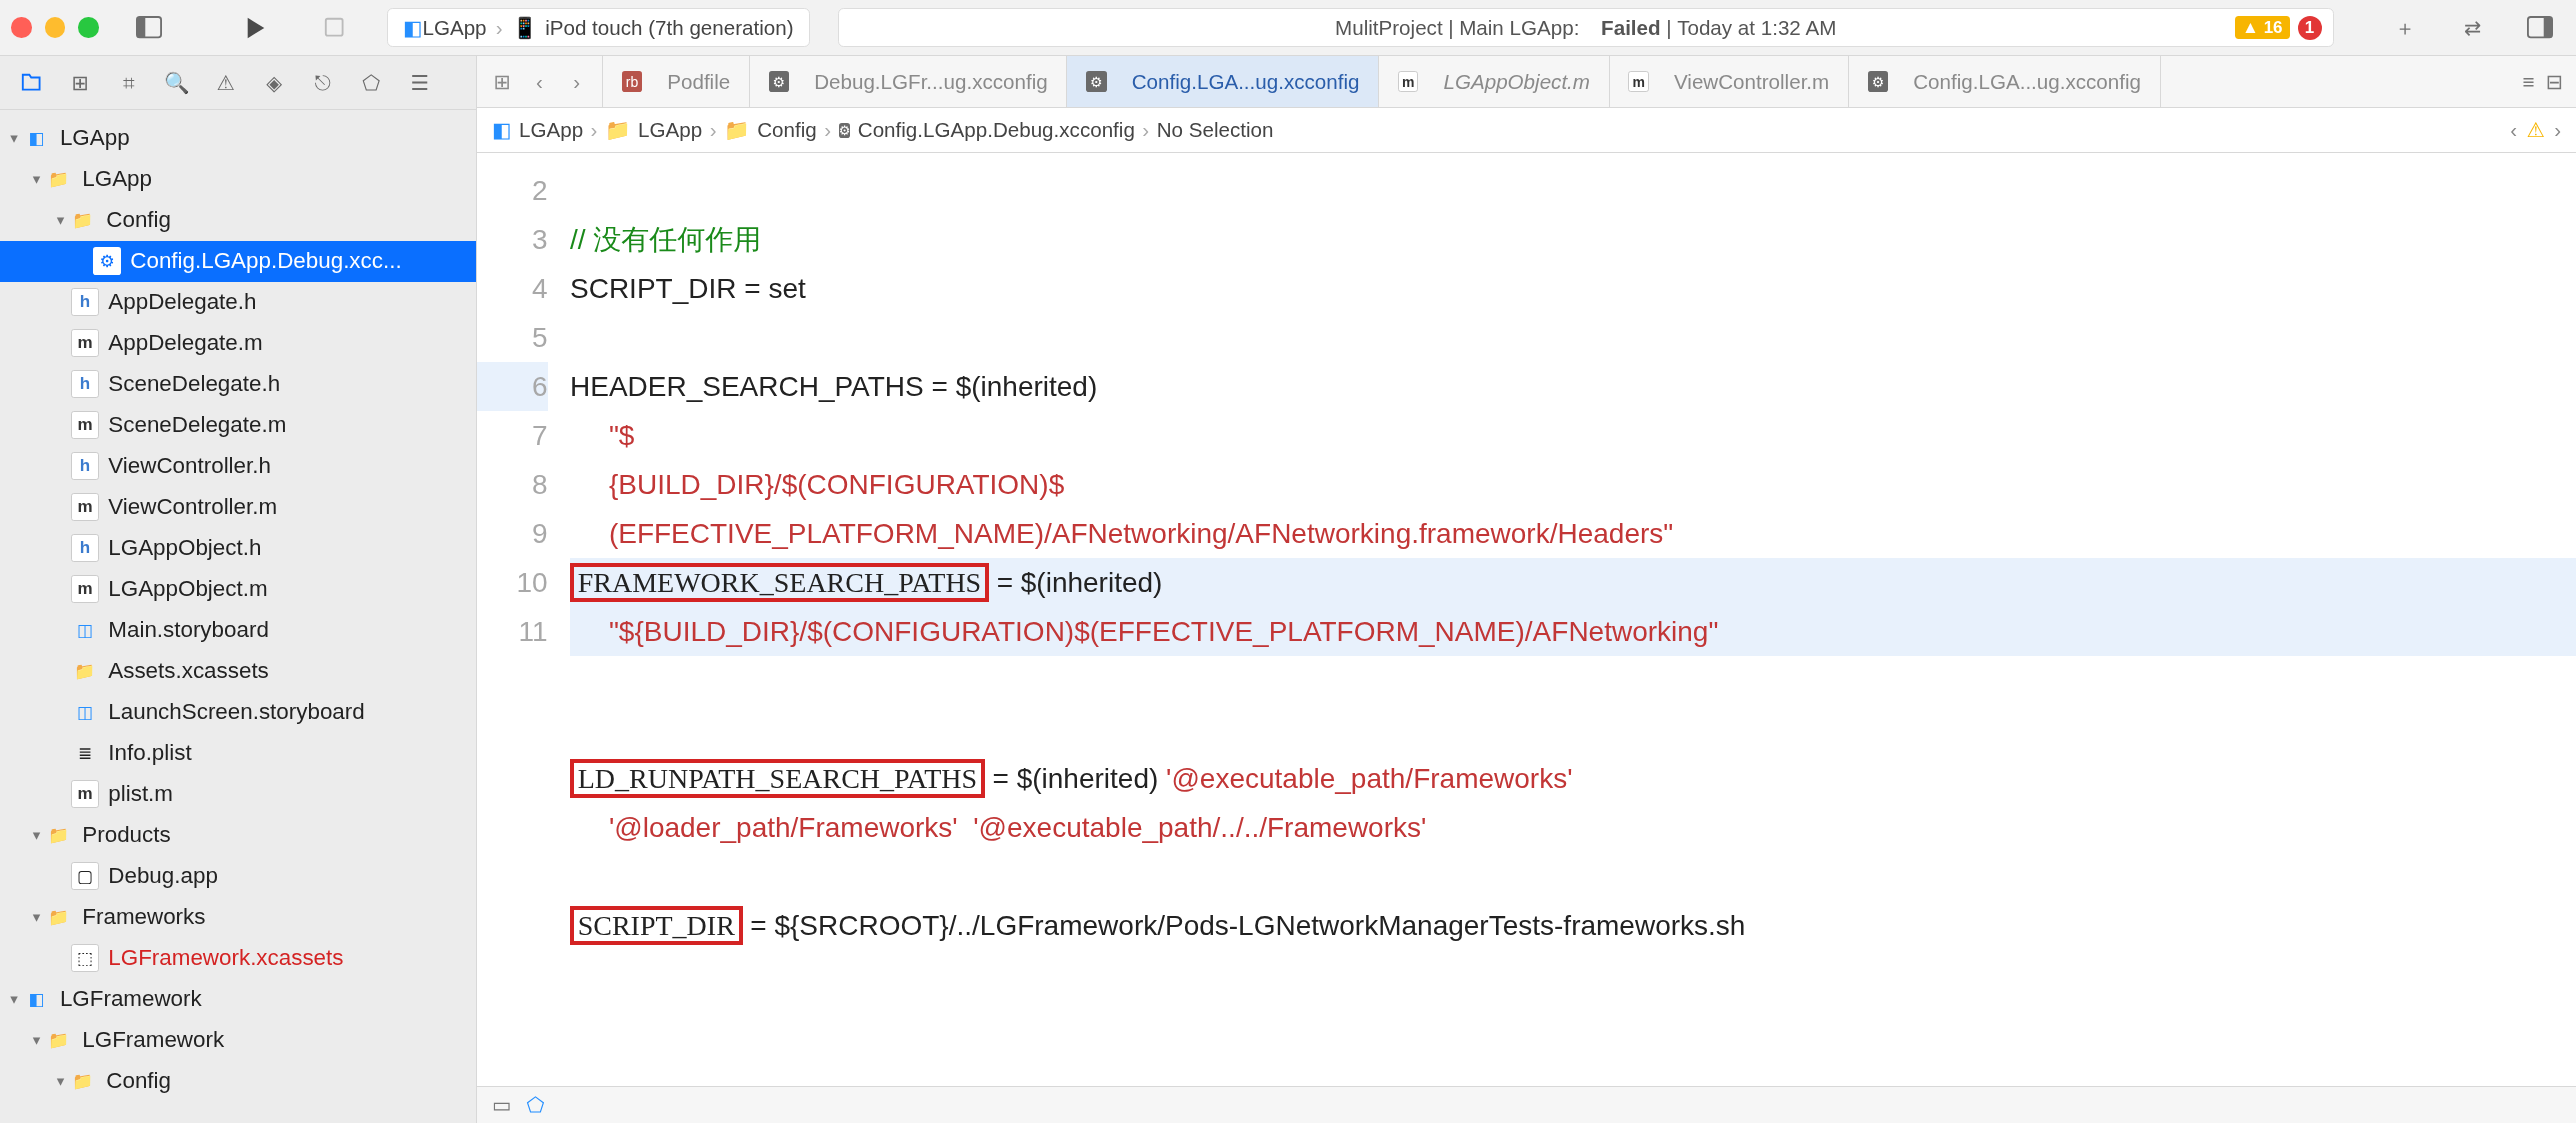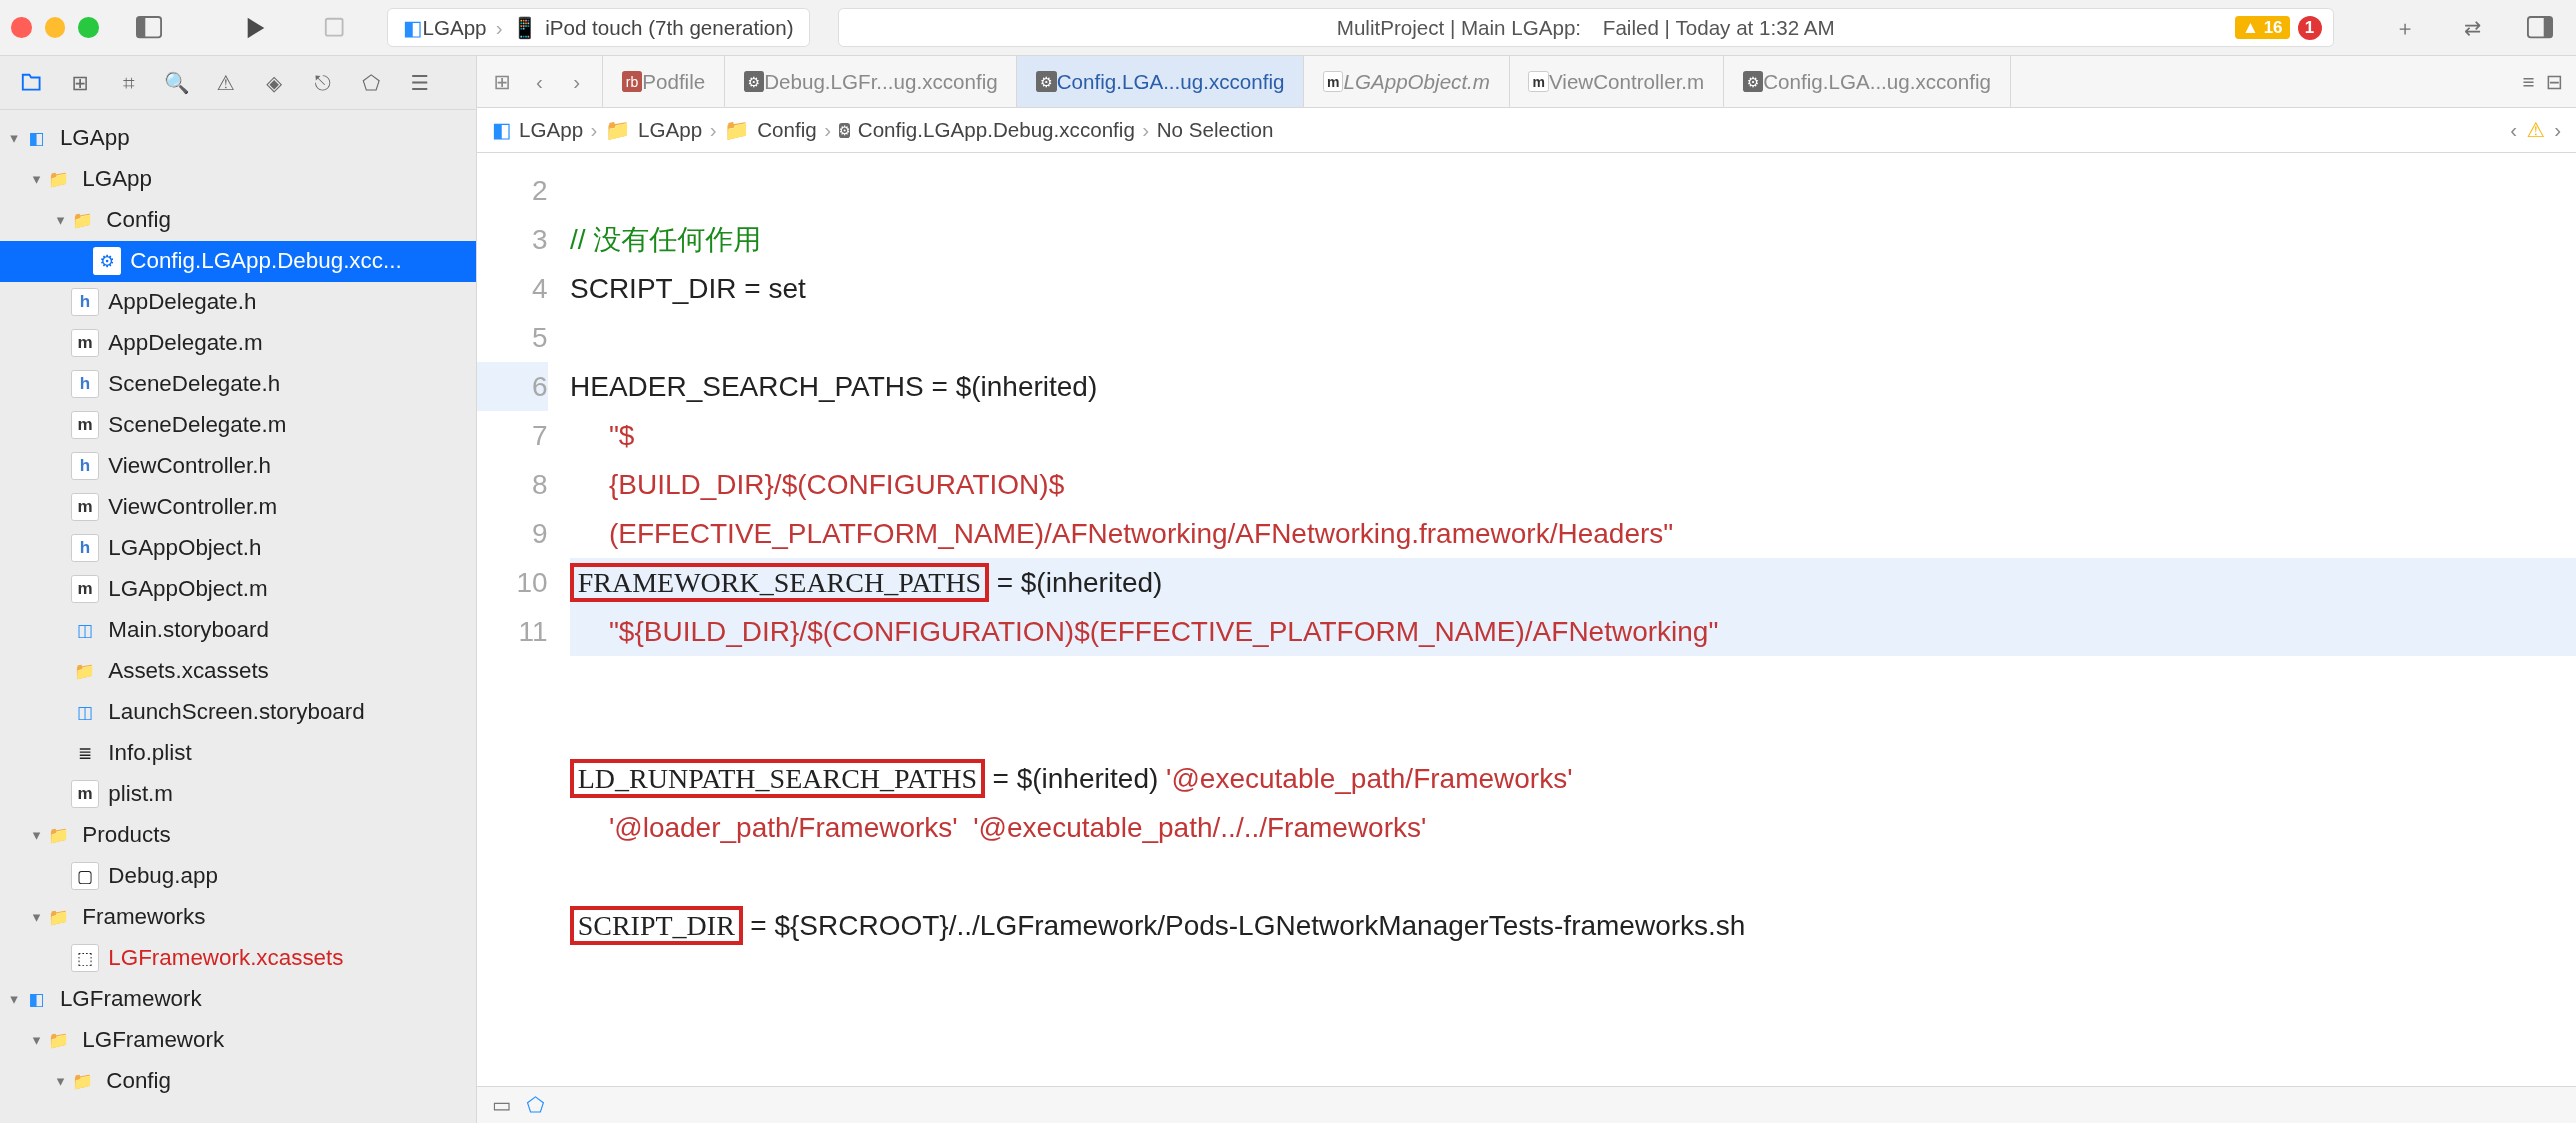--- a/index.html
+++ b/index.html
@@ -10,21 +10,21 @@
 .traffic { display: flex; gap: 13px; margin-right: 26px; }
 .dot { width: 20.6px; height: 20.6px; border-radius: 50%; }
 .red { background: #ff5f57; }
 .yellow { background: #febc2e; }
 .green { background: #28c840; }
 .tb-icon { width: 34px; height: 34px; color: #6f6f6f; display: flex; align-items: center; justify-content: center; margin: 0 7.5px; }
 .run-icon { margin-left: 65px; margin-right: 37px; }
 .scheme { background: #fff; border: 0.9px solid #ddd; border-radius: 5.6px; height: 39px; display: flex; align-items: center; padding: 0 15px; font-size: 20.6px; color: #444; }
 .scheme .chev { margin: 0 9.3px; color: #aaa; }
 .status-bar { flex: 1; margin: 0 28px; background: #fff; border: 0.9px solid #ddd; border-radius: 5.6px; height: 39px; display: flex; align-items: center; justify-content: center; font-size: 20.6px; color: #555; padding: 0 18.7px; position: relative; }
-.status-bar .failed { font-weight: 400; margin-left: 16px; }
+.status-bar .failed { font-weight: 700; margin-left: 16px; }
 .status-badges { position: absolute; right: 11.2px; display: flex; gap: 7.5px; align-items: center; }
 .badge-warn { background: #f7b500; color: #fff; border-radius: 3.7px; padding: 1.9px 7.5px; font-size: 17px; font-weight: 600; display: flex; align-items: center; }
 .badge-err { background: #e23636; color: #fff; border-radius: 50%; width: 24px; height: 24px; font-size: 17px; font-weight: 600; display: flex; align-items: center; justify-content: center; }
 .tb-right { display: flex; gap: 18.7px; margin-left: 18.7px; }
 
 
 .layout { display: flex; height: calc(100% - 56px); }
 
 
 .sidebar { width: 477px; background: #ececec; border-right: 0.9px solid #d8d8d8; display: flex; flex-direction: column; }
@@ -45,21 +45,21 @@
 .tree-row.selected .file-cfg { background: #fff; color: #0a6fff; }
 .file-app { border: 0.9px solid #ccc; border-radius: 2.8px; background: #fff; }
 .file-fw { background: #fff; border: 0.9px solid #ccc; border-radius: 2.8px; }
 .red-text { color: #d42323; }
 
 
 .editor { flex: 1; display: flex; flex-direction: column; background: #fff; }
 .tabbar { height: 52px; border-bottom: 0.9px solid #d8d8d8; display: flex; align-items: stretch; background: #f6f6f6; }
 .tab-nav { display: flex; align-items: center; padding: 0 11.2px; gap: 9.3px; border-right: 0.9px solid #d8d8d8; }
 .tab-nav span { color: #8a8a8a; width: 28px; text-align: center; }
-.tab { display: flex; align-items: center; padding: 0 18.7px; border-right: 0.9px solid #d8d8d8; font-size: 20.6px; color: #8a8a8a; gap: 0; }
+.tab { display: flex; align-items: center; padding: 0 18.7px; border-right: 0.9px solid #d8d8d8; font-size: 20.6px; color: #8a8a8a; gap: 25px; }
 .tab.active { background: #dce8f7; color: #2a5daa; }
 .tab .ticon-sm { width: 20.6px; height: 20.6px; display: inline-flex; align-items: center; justify-content: center; font-size: 14px; }
 .tabbar-right { margin-left: auto; display: flex; align-items: center; gap: 11.2px; padding: 0 13px; color: #777; }
 
 .jumpbar { height: 45px; border-bottom: 0.9px solid #d8d8d8; display: flex; align-items: center; padding: 0 15px; font-size: 20.6px; color: #444; background: #fff; }
 .jumpbar .crumb { display: flex; align-items: center; gap: 7.5px; }
 .jumpbar .sep { margin: 0 7.5px; color: #aaa; }
 .jumpbar-right { margin-left: auto; display: flex; gap: 9.3px; color: #888; }
 
 .code-area { flex: 1; display: flex; overflow: auto; position: relative; }

